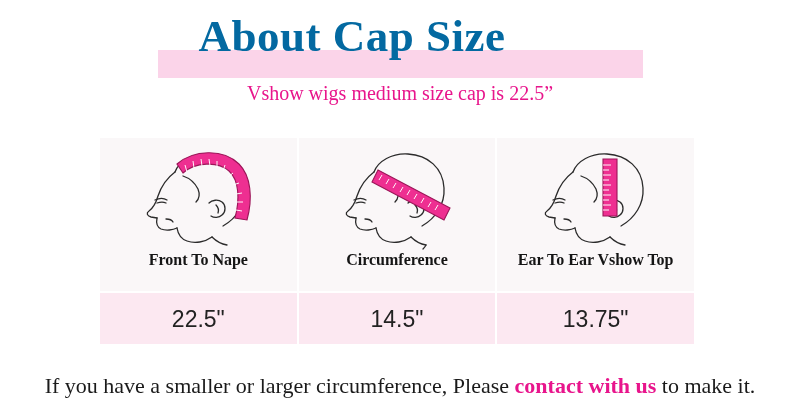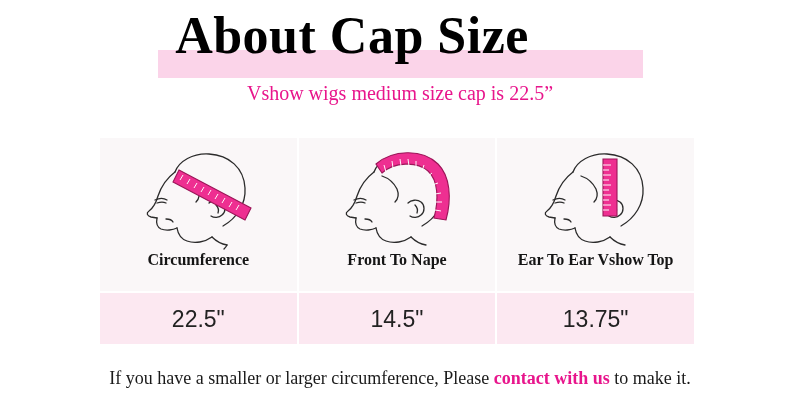--- a/index.html
+++ b/index.html
@@ -38,24 +38,24 @@
     background: #fbd4e9;
   }
   .title-text {
     position: absolute;
     left: 0;
     top: 0;
     width: 704px;
     text-align: center;
     font-family: "Liberation Serif", serif;
     font-weight: bold;
-    font-size: 52px;
+    font-size: 45px;
     line-height: 56px;
     letter-spacing: 0.5px;
-    color: #000000;
+    color: #0369a1;
     white-space: nowrap;
   }
 
   
   .subtitle {
     position: absolute;
     left: 0;
     top: 80px;
     width: 800px;
     text-align: center;
@@ -137,25 +137,25 @@
     font-size: 23px;
     line-height: 28px;
     color: #222222;
     text-align: center;
   }
 
   
   .footer {
     position: absolute;
     left: 0;
-    top: 366px;
-    width: 800px;
-    text-align: center;
-    font-family: "Liberation Serif", serif;
-    font-size: 18px;
+    top: 374px;
+    width: 800px;
+    text-align: center;
+    font-family: "Liberation Serif", serif;
+    font-size: 22px;
     line-height: 24px;
     color: #1a1a1a;
     white-space: nowrap;
   }
   .footer .link {
     color: #e8158c;
     font-weight: bold;
   }
 </style>
 </head>
@@ -166,20 +166,57 @@
   <div class="title-wrap">
     <div class="title-highlight"></div>
     <div class="title-text">About Cap Size</div>
   </div>
 
   <div class="subtitle">Vshow wigs medium size cap is 22.5”</div>
 
   <div class="table">
 
     <div class="table-row row-main">
+
+      <div class="cell cell-main">
+        <div class="figure">
+          <svg width="150" height="108" viewBox="0 0 150 108">
+            <g fill="none" stroke="#2b2b2b" stroke-width="1.3" stroke-linecap="round" stroke-linejoin="round">
+              <path d="M52 30 C56 19, 70 11, 86 12 C106 13, 121 26, 122 46 C123 62, 114 76, 100 84"></path>
+              <path d="M52 30 C44 36, 38 45, 35 54 C33 61, 30 66, 26 69 C23 71, 24 74, 28 75 L34 76"></path>
+              <path d="M34 76 C33 81, 34 85, 38 87 C43 89, 50 88, 54 86"></path>
+              <path d="M54 86 C55 92, 58 97, 64 99 C72 102, 82 100, 89 95"></path>
+              <path d="M89 95 C93 99, 98 102, 104 103"></path>
+              <path d="M32 58 C36 56, 41 56, 44 58"></path>
+              <path d="M34 61 C37 60, 41 60, 43 61"></path>
+              <path d="M43 77 C46 77, 49 78, 50 80"></path>
+              <path d="M86 61 C89 58, 95 57, 99 60 C103 63, 103 70, 99 73 C96 76, 91 76, 88 74"></path>
+              <path d="M93 63 C95 65, 96 68, 95 71"></path>
+              <path d="M60 34 C66 36, 72 41, 75 47 C77 52, 76 57, 73 60"></path>
+            </g>
+            <g>
+              <path d="M54 22 C70 8, 100 6, 116 22 C128 34, 130 56, 124 78 L112 76 C117 57, 116 38, 106 29 C95 19, 72 20, 60 31 Z" fill="#ee2f91" stroke="#9c1558" stroke-width="1.1"></path>
+              <g stroke="#ffffff" stroke-width="1" opacity="0.95">
+                <line x1="62" y1="23" x2="64" y2="30"></line>
+                <line x1="70" y1="19" x2="71" y2="26"></line>
+                <line x1="78" y1="17" x2="79" y2="24"></line>
+                <line x1="86" y1="17" x2="87" y2="24"></line>
+                <line x1="94" y1="19" x2="94" y2="26"></line>
+                <line x1="102" y1="23" x2="100" y2="29"></line>
+                <line x1="110" y1="31" x2="105" y2="35"></line>
+                <line x1="116" y1="41" x2="110" y2="43"></line>
+                <line x1="119" y1="51" x2="113" y2="52"></line>
+                <line x1="120" y1="60" x2="114" y2="60"></line>
+                <line x1="119" y1="69" x2="113" y2="68"></line>
+              </g>
+            </g>
+          </svg>
+        </div>
+        <div class="cell-label">Front To Nape</div>
+      </div>
 
       <div class="cell cell-main">
         <div class="figure">
           <svg width="150" height="108" viewBox="0 0 150 108">
             <g fill="none" stroke="#2b2b2b" stroke-width="1.3" stroke-linecap="round" stroke-linejoin="round">
               <path d="M52 30 C56 19, 70 11, 86 12 C106 13, 121 26, 122 46 C123 62, 114 76, 100 84"></path>
               <path d="M52 30 C44 36, 38 45, 35 54 C33 61, 30 66, 26 69 C23 71, 24 74, 28 75 L34 76"></path>
               <path d="M34 76 C33 81, 34 85, 38 87 C43 89, 50 88, 54 86"></path>
               <path d="M54 86 C55 92, 58 97, 64 99 C72 102, 82 100, 89 95"></path>
               <path d="M89 95 C93 99, 98 102, 104 103"></path>
@@ -220,57 +257,20 @@
               <path d="M54 86 C55 92, 58 97, 64 99 C72 102, 82 100, 89 95"></path>
               <path d="M89 95 C93 99, 98 102, 104 103"></path>
               <path d="M32 58 C36 56, 41 56, 44 58"></path>
               <path d="M34 61 C37 60, 41 60, 43 61"></path>
               <path d="M43 77 C46 77, 49 78, 50 80"></path>
               <path d="M86 61 C89 58, 95 57, 99 60 C103 63, 103 70, 99 73 C96 76, 91 76, 88 74"></path>
               <path d="M93 63 C95 65, 96 68, 95 71"></path>
               <path d="M60 34 C66 36, 72 41, 75 47 C77 52, 76 57, 73 60"></path>
             </g>
             <g>
-              <path d="M54 22 C70 8, 100 6, 116 22 C128 34, 130 56, 124 78 L112 76 C117 57, 116 38, 106 29 C95 19, 72 20, 60 31 Z" fill="#ee2f91" stroke="#9c1558" stroke-width="1.1"></path>
-              <g stroke="#ffffff" stroke-width="1" opacity="0.95">
-                <line x1="62" y1="23" x2="64" y2="30"></line>
-                <line x1="70" y1="19" x2="71" y2="26"></line>
-                <line x1="78" y1="17" x2="79" y2="24"></line>
-                <line x1="86" y1="17" x2="87" y2="24"></line>
-                <line x1="94" y1="19" x2="94" y2="26"></line>
-                <line x1="102" y1="23" x2="100" y2="29"></line>
-                <line x1="110" y1="31" x2="105" y2="35"></line>
-                <line x1="116" y1="41" x2="110" y2="43"></line>
-                <line x1="119" y1="51" x2="113" y2="52"></line>
-                <line x1="120" y1="60" x2="114" y2="60"></line>
-                <line x1="119" y1="69" x2="113" y2="68"></line>
-              </g>
-            </g>
-          </svg>
-        </div>
-        <div class="cell-label">Front To Nape</div>
-      </div>
-
-      <div class="cell cell-main">
-        <div class="figure">
-          <svg width="150" height="108" viewBox="0 0 150 108">
-            <g fill="none" stroke="#2b2b2b" stroke-width="1.3" stroke-linecap="round" stroke-linejoin="round">
-              <path d="M52 30 C56 19, 70 11, 86 12 C106 13, 121 26, 122 46 C123 62, 114 76, 100 84"></path>
-              <path d="M52 30 C44 36, 38 45, 35 54 C33 61, 30 66, 26 69 C23 71, 24 74, 28 75 L34 76"></path>
-              <path d="M34 76 C33 81, 34 85, 38 87 C43 89, 50 88, 54 86"></path>
-              <path d="M54 86 C55 92, 58 97, 64 99 C72 102, 82 100, 89 95"></path>
-              <path d="M89 95 C93 99, 98 102, 104 103"></path>
-              <path d="M32 58 C36 56, 41 56, 44 58"></path>
-              <path d="M34 61 C37 60, 41 60, 43 61"></path>
-              <path d="M43 77 C46 77, 49 78, 50 80"></path>
-              <path d="M86 61 C89 58, 95 57, 99 60 C103 63, 103 70, 99 73 C96 76, 91 76, 88 74"></path>
-              <path d="M93 63 C95 65, 96 68, 95 71"></path>
-              <path d="M60 34 C66 36, 72 41, 75 47 C77 52, 76 57, 73 60"></path>
-            </g>
-            <g>
               <path d="M82 17 L96 17 L96 74 L82 74 Z" fill="#ee2f91" stroke="#9c1558" stroke-width="1.1"></path>
               <g stroke="#ffffff" stroke-width="1" opacity="0.95">
                 <line x1="82" y1="23" x2="90" y2="23"></line>
                 <line x1="82" y1="28" x2="88" y2="28"></line>
                 <line x1="82" y1="33" x2="90" y2="33"></line>
                 <line x1="82" y1="38" x2="88" y2="38"></line>
                 <line x1="82" y1="43" x2="90" y2="43"></line>
                 <line x1="82" y1="48" x2="88" y2="48"></line>
                 <line x1="82" y1="53" x2="90" y2="53"></line>
                 <line x1="82" y1="58" x2="88" y2="58"></line>

